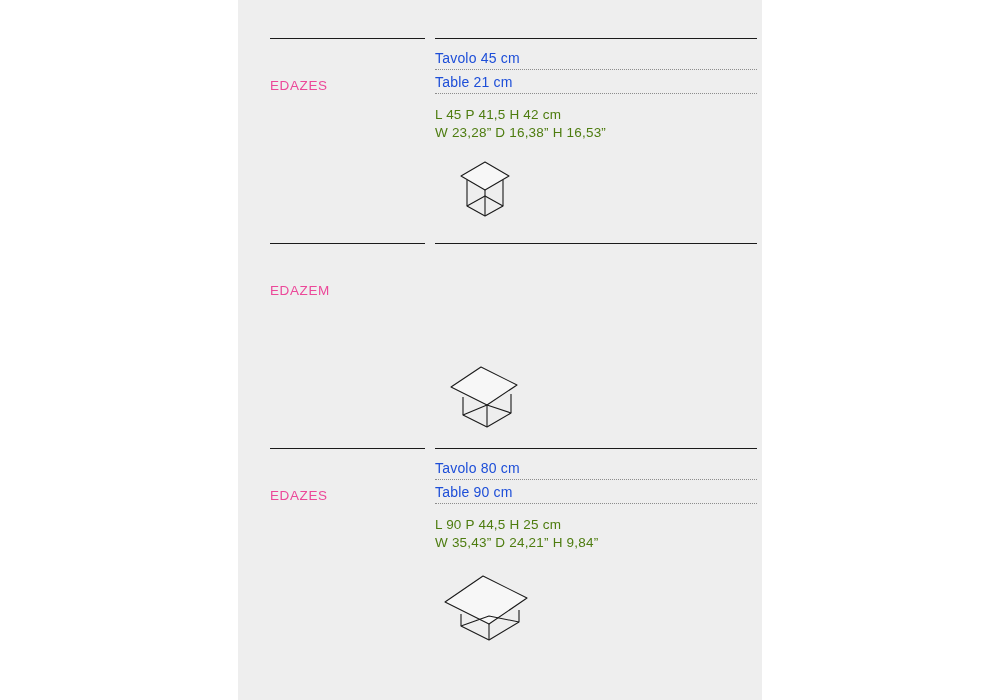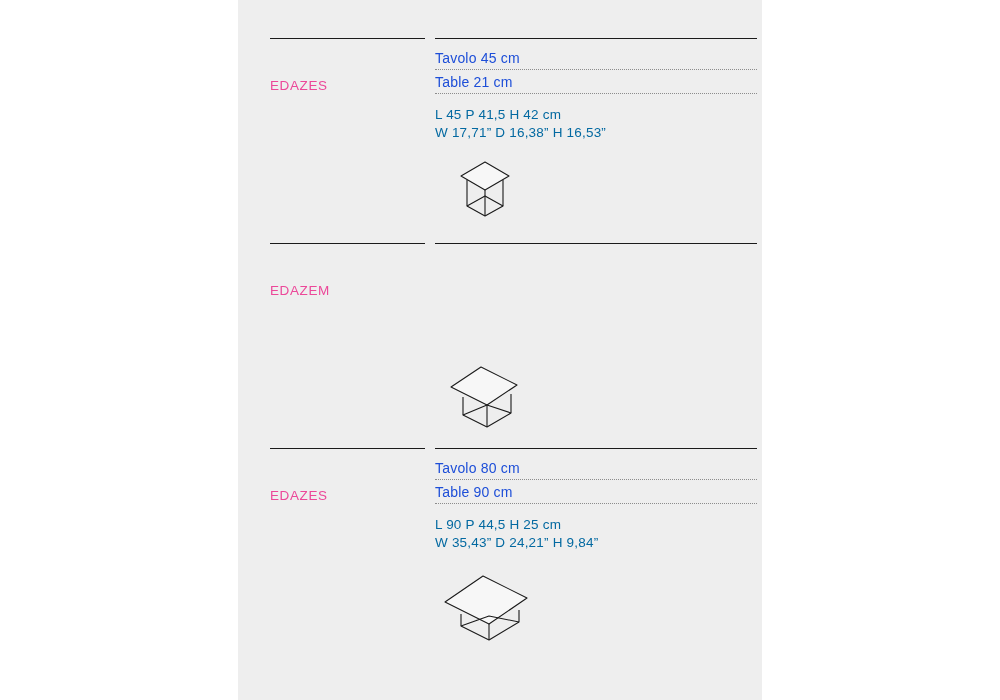--- a/index.html
+++ b/index.html
@@ -92,21 +92,21 @@
     letter-spacing: 0.2px;
   }
 
   .dims {
     position: absolute;
     left: 197px;
     width: 322px;
   }
   .dims .line {
     font-size: 13.5px;
-    color: #0369a1;
+    color: #4d7c0f;
     line-height: 18px;
     letter-spacing: 0.2px;
   }
 
   .desc-1 { top: 12px; }
   .dims-1 { top: 68px; }
   .desc-2 { top: 12px; }
   .dims-2 { top: 68px; }
   .desc-3 { top: 12px; }
   .dims-3 { top: 68px; }
@@ -135,21 +135,21 @@
 
       <div class="code">EDAZES</div>
 
       <div class="desc desc-1">
         <div class="line">Tavolo 45 cm</div>
         <div class="line">Table 21 cm</div>
       </div>
 
       <div class="dims dims-1">
         <div class="line">L 45 P 41,5 H 42 cm</div>
-        <div class="line">W 17,71” D 16,38” H 16,53”</div>
+        <div class="line">W 23,28” D 16,38” H 16,53”</div>
       </div>
 
       <div class="fig">
         <svg width="130" height="80" viewBox="0 0 130 80">
           <g fill="none" stroke="#1a1a1a" stroke-width="1.1" stroke-linejoin="round">
             <polygon points="38,18 62,4 86,18 62,32" fill="#f7f7f7"></polygon>
             <polyline points="44,22 44,48 62,58 80,48 80,22"></polyline>
             <line x1="62" y1="32" x2="62" y2="58"></line>
             <polyline points="44,48 62,38 80,48"></polyline>
           </g>

